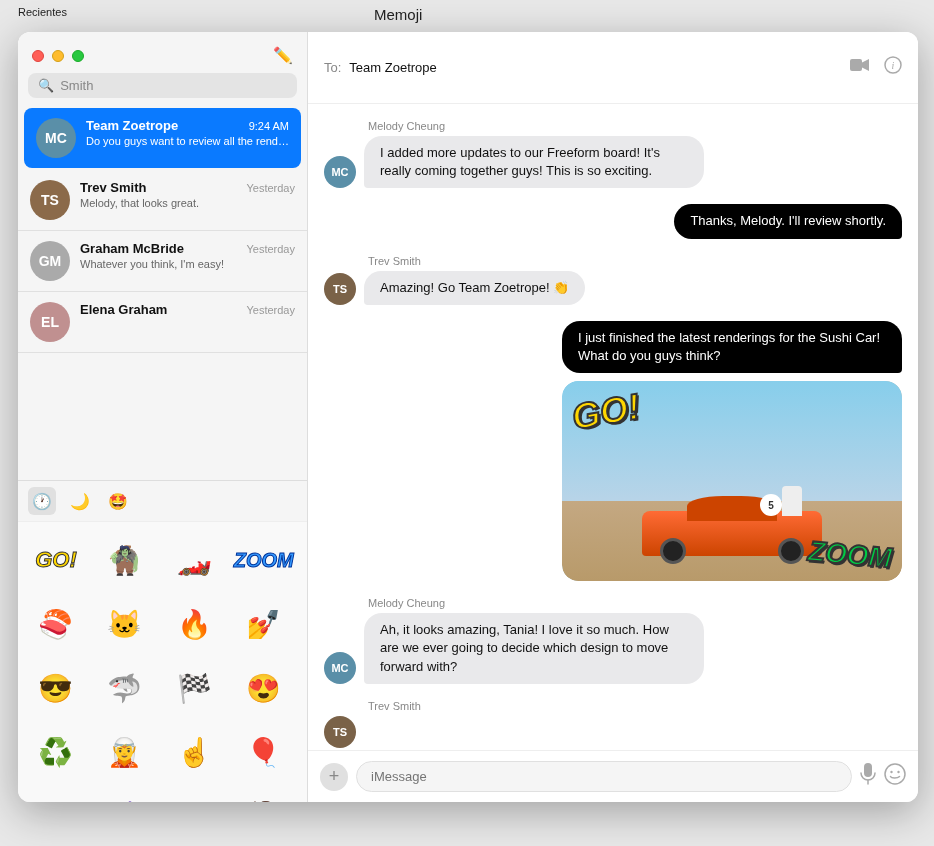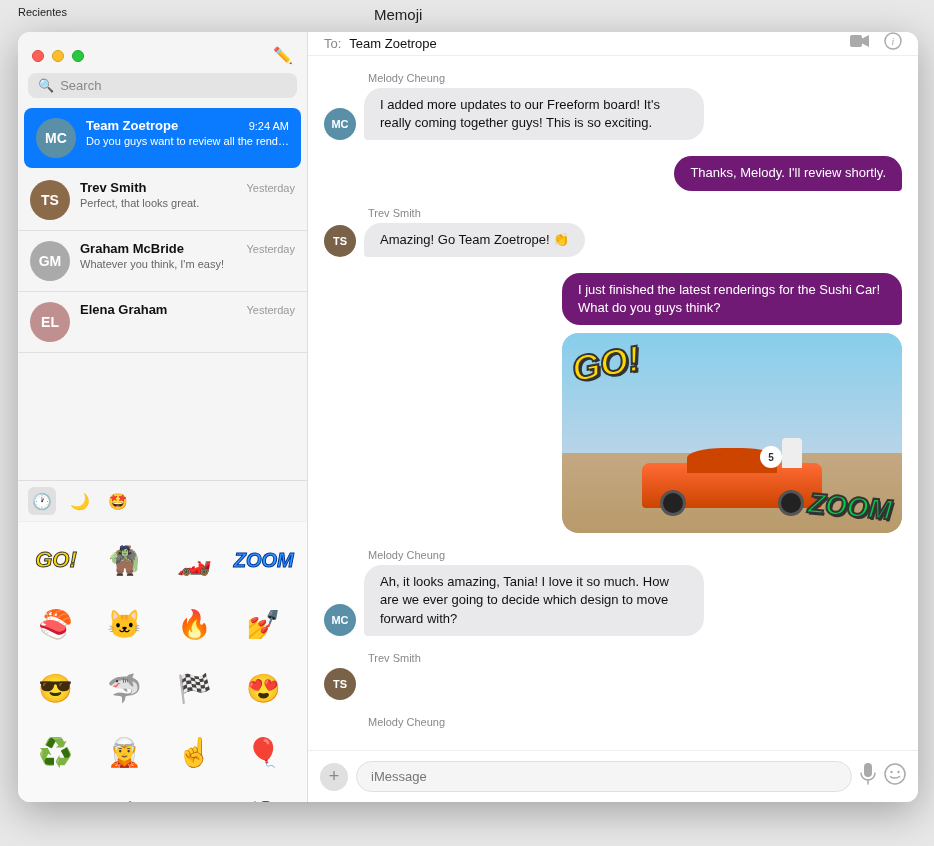--- a/index.html
+++ b/index.html
@@ -192,21 +192,21 @@
     
     .chat-panel {
       flex: 1;
       display: flex;
       flex-direction: column;
       background: #fff;
     }
 
     
     .chat-header {
-      padding: 0 16px;
+      padding: 24px 16px;
       border-bottom: 1px solid #eee;
       display: flex;
       align-items: center;
       gap: 8px;
     }
     .chat-header-to {
       color: #888;
       font-size: 13px;
     }
     .chat-header-name {
@@ -267,21 +267,21 @@
       border-radius: 18px;
       font-size: 13px;
       line-height: 1.4;
     }
     .bubble.incoming {
       background: #e9e9eb;
       color: #111;
       border-bottom-left-radius: 4px;
     }
     .bubble.outgoing {
-      background: #701a75;
+      background: #000000;
       color: #fff;
       border-bottom-right-radius: 4px;
       margin-left: auto;
     }
 
     
     .msg-image-container {
       position: relative;
       max-width: 340px;
       margin-left: auto;
@@ -380,21 +380,21 @@
 
     <div class="titlebar">
       <span class="traffic-light traffic-red"></span>
       <span class="traffic-light traffic-yellow"></span>
       <span class="traffic-light traffic-green"></span>
       <span class="compose-icon">✏️</span>
     </div>
 
     <div class="search-bar">
       <span class="search-icon-char">🔍</span>
-      <span class="search-text">Search</span>
+      <span class="search-text">Smith</span>
     </div>
 
     <div class="conv-list">
 
       <div class="conv-item active">
         <div class="conv-avatar av-mc">MC</div>
         <div class="conv-content">
           <div class="conv-header">
             <span class="conv-name">Team Zoetrope</span>
             <span class="conv-time">9:24 AM</span>
@@ -403,21 +403,21 @@
         </div>
       </div>
 
       <div class="conv-item">
         <div class="conv-avatar av-ts">TS</div>
         <div class="conv-content">
           <div class="conv-header">
             <span class="conv-name">Trev Smith</span>
             <span class="conv-time">Yesterday</span>
           </div>
-          <div class="conv-preview">Perfect, that looks great.</div>
+          <div class="conv-preview">Melody, that looks great.</div>
         </div>
       </div>
 
       <div class="conv-item">
         <div class="conv-avatar av-gm">GM</div>
         <div class="conv-content">
           <div class="conv-header">
             <span class="conv-name">Graham McBride</span>
             <span class="conv-time">Yesterday</span>
           </div>

